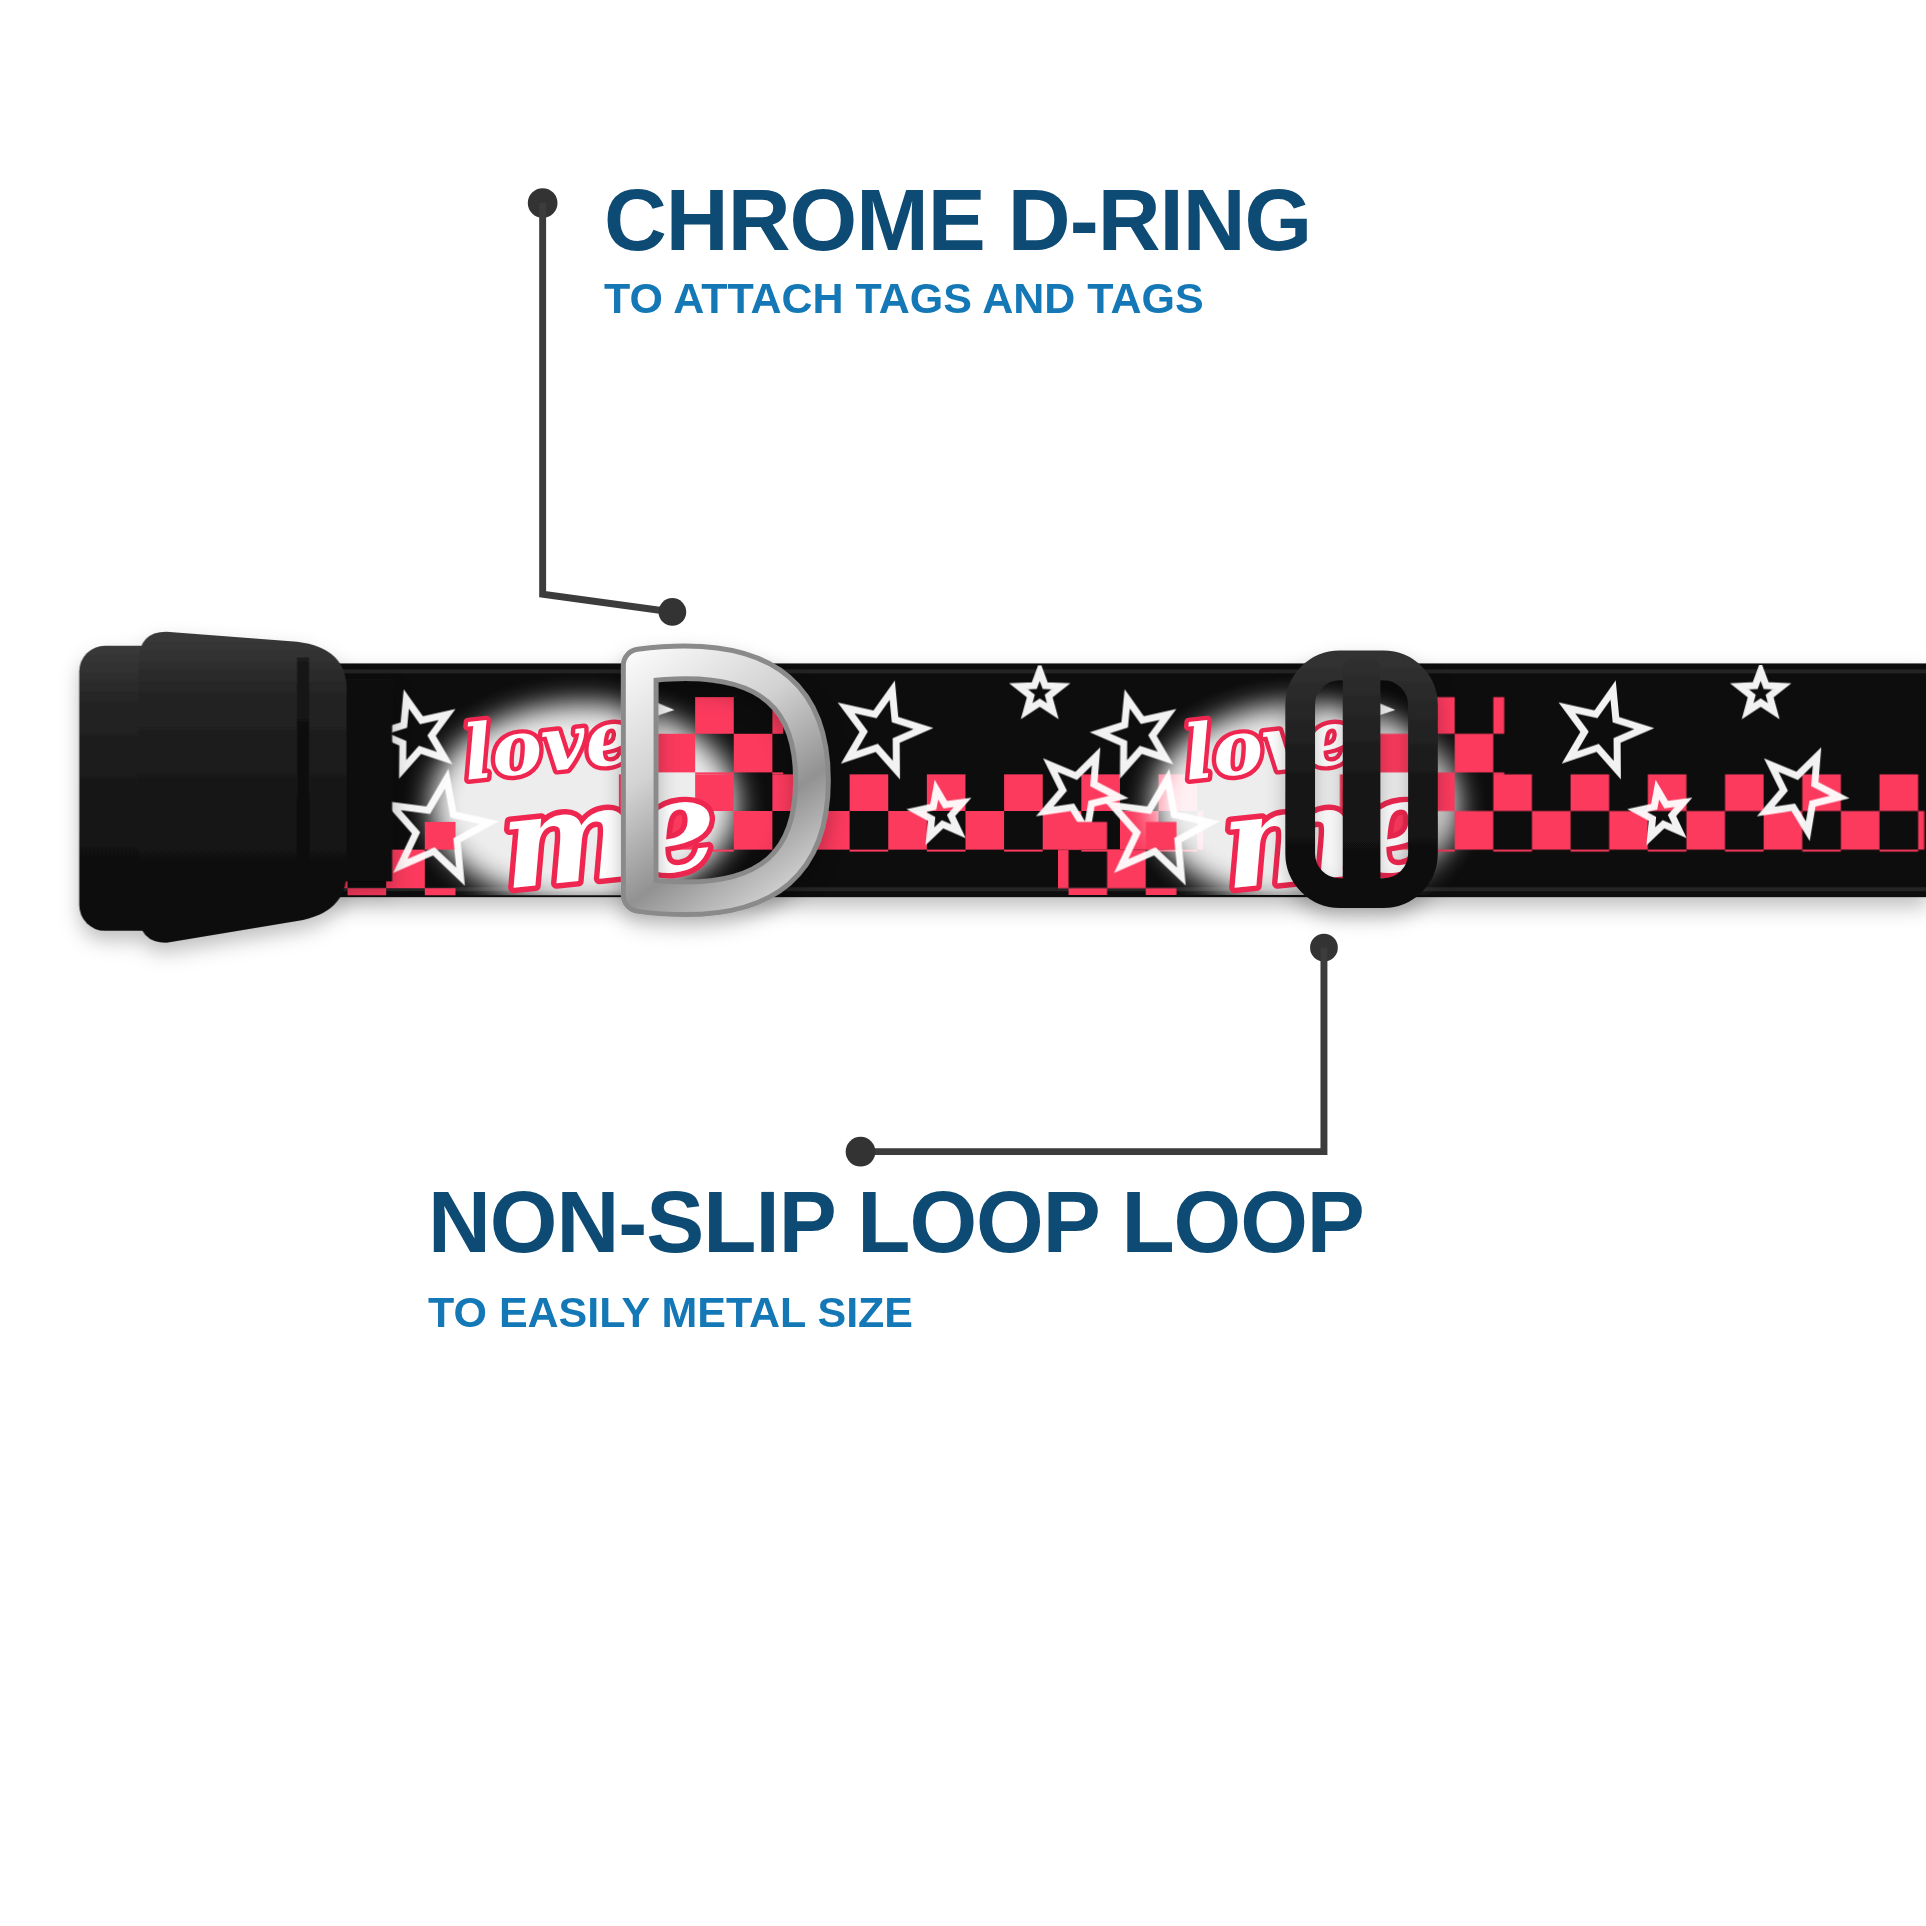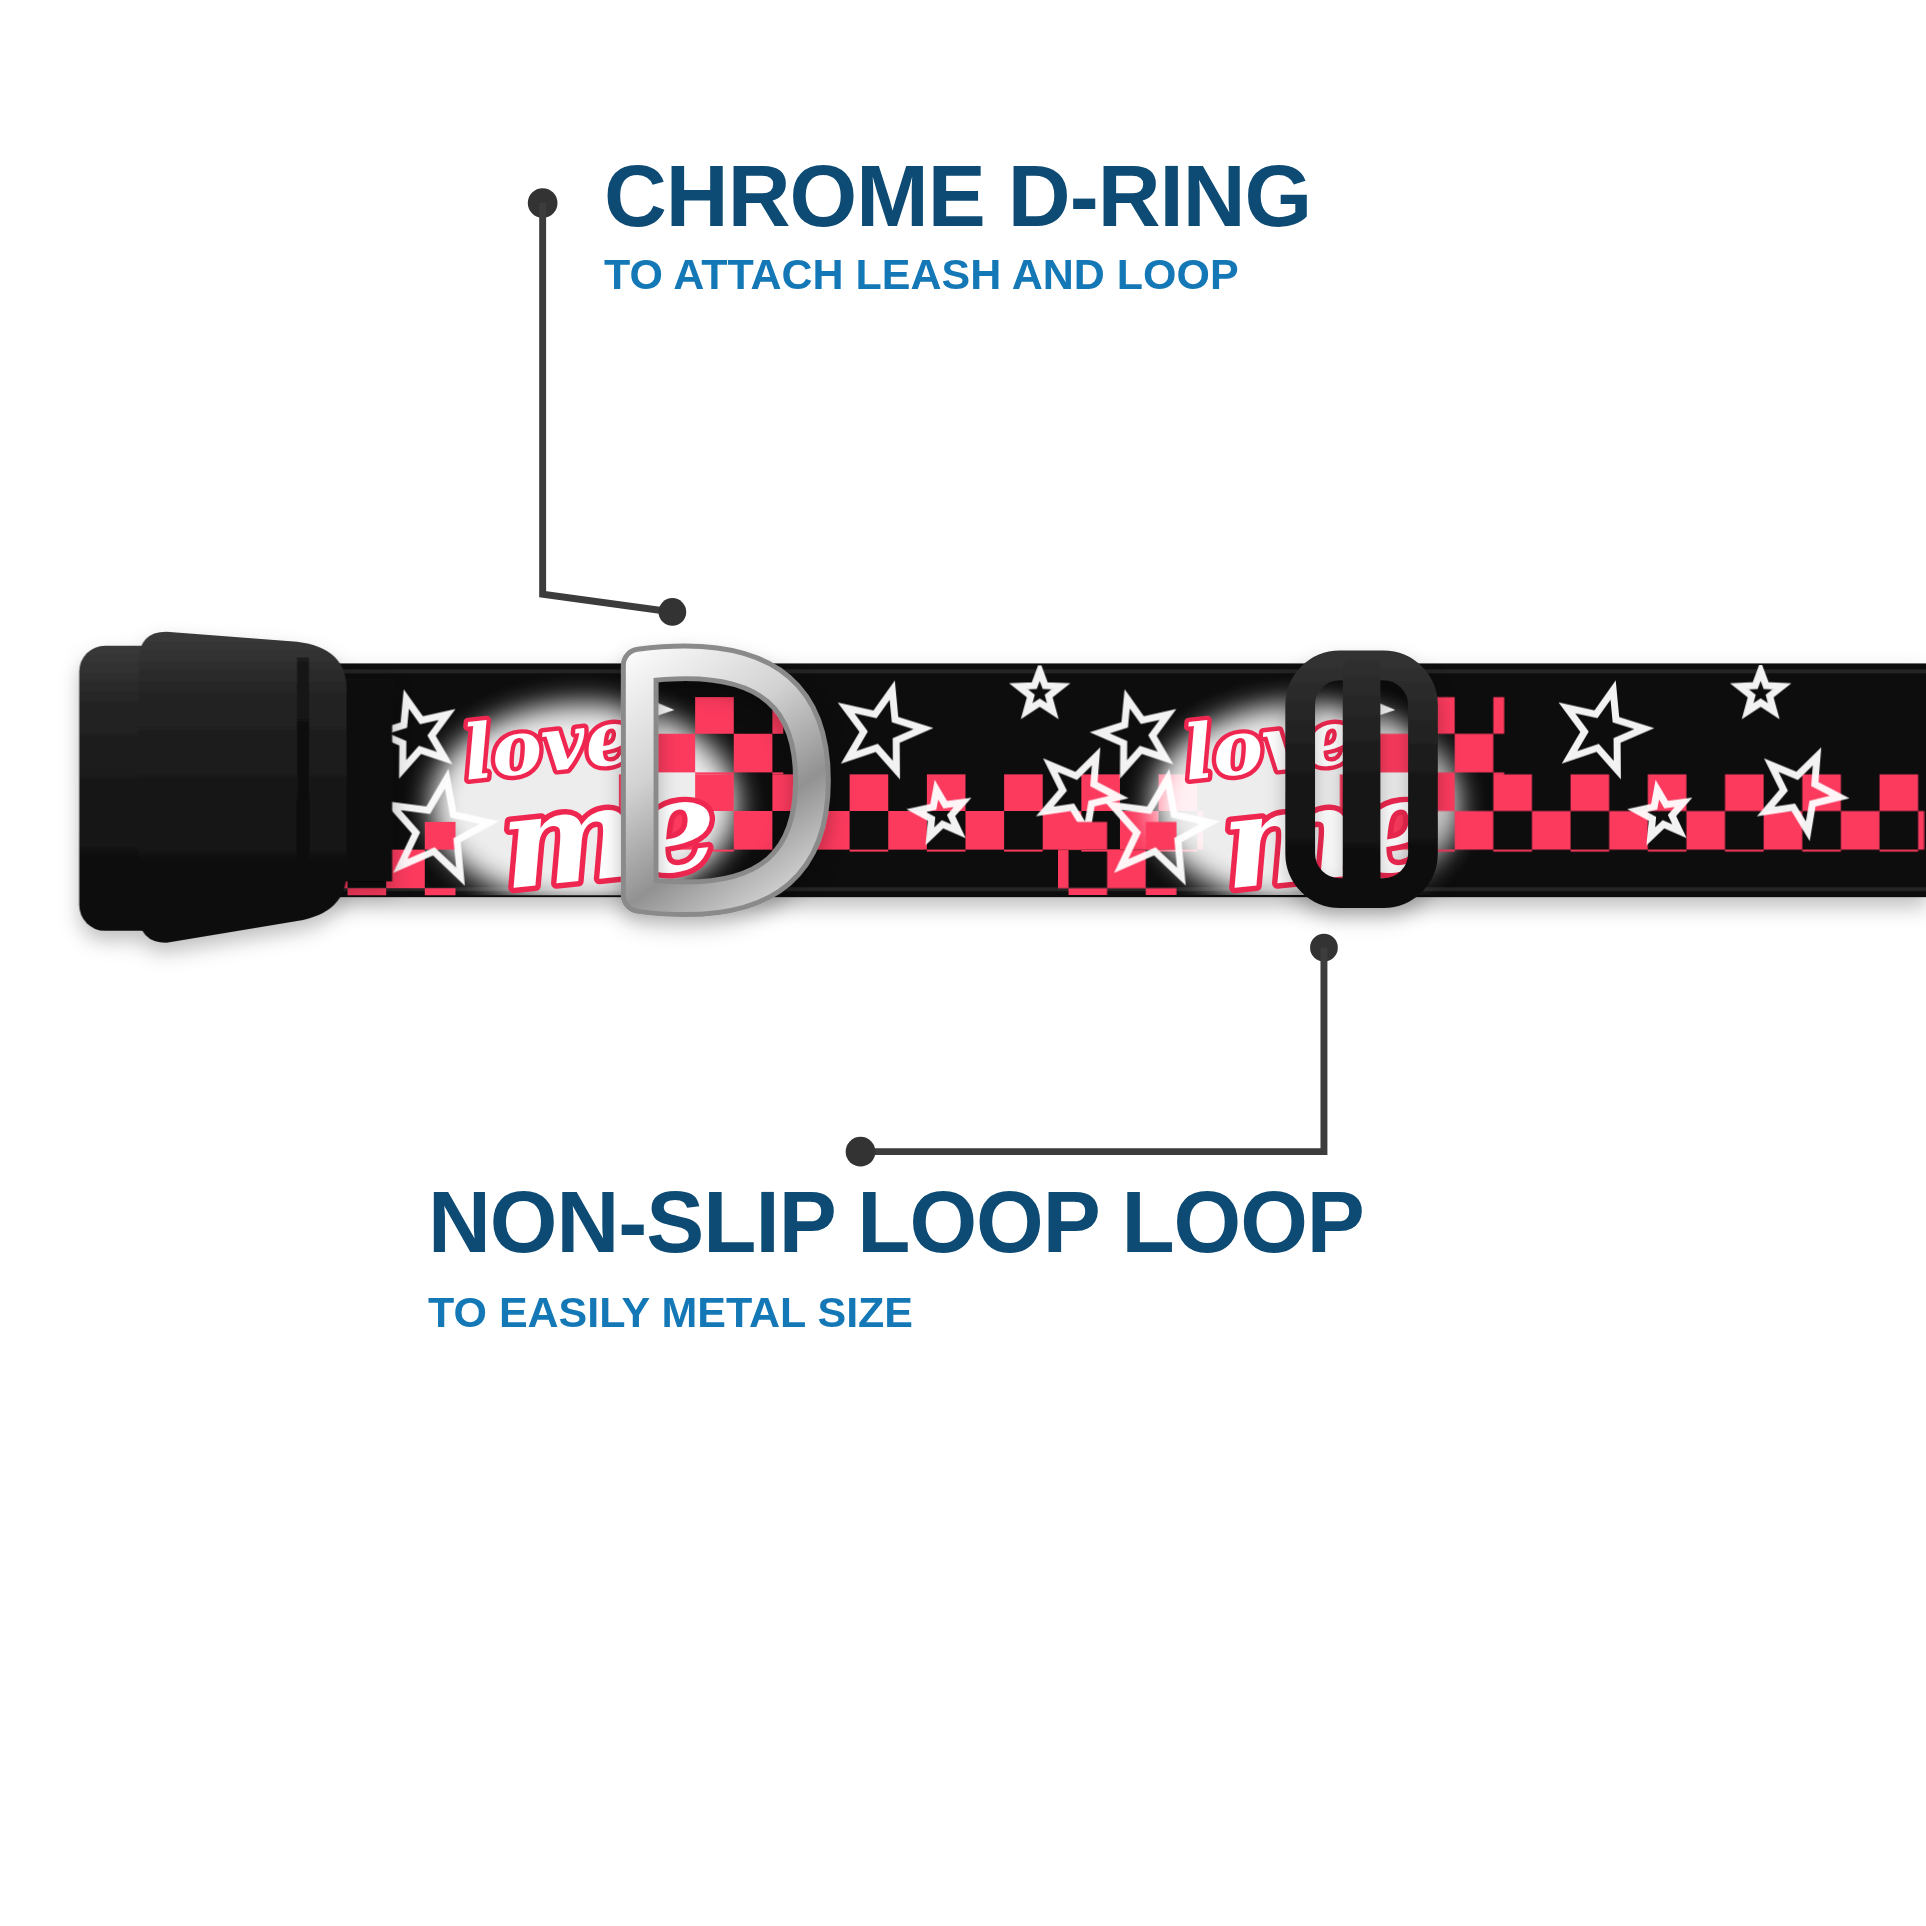--- a/index.html
+++ b/index.html
@@ -20,21 +20,21 @@
     line-height:1;
     white-space:nowrap;
   }
   .callout-sub{
     font-size:43px;
     font-weight:700;
     color:#1478b6;
     line-height:1;
     white-space:nowrap;
   }
-  .callout.top{left:604px;top:152px;}
+  .callout.top{left:604px;top:176px;}
   .callout.top .callout-sub{margin-top:14px;}
   .callout.bottom{left:428px;top:1178px;}
   .callout.bottom .callout-sub{margin-top:26px;}
   .script-word{
     font-family:"DejaVu Serif", serif;
     font-style:italic;
     font-weight:bold;
   }
 </style>
 </head>
@@ -134,21 +134,21 @@
       <circle cx="679" cy="618" r="14" fill="#333333"></circle>
 
       <circle cx="1337" cy="957" r="14" fill="#333333"></circle>
       <path d="M1337,957 L1337,1163 L869,1163" fill="none" stroke="#3c3c3c" stroke-width="7"></path>
       <circle cx="869" cy="1163" r="15" fill="#333333"></circle>
     </g>
   </svg>
 
   <div class="callout top">
     <div class="callout-title">CHROME D-RING</div>
-    <div class="callout-sub">TO ATTACH LEASH AND LOOP</div>
+    <div class="callout-sub">TO ATTACH TAGS AND TAGS</div>
   </div>
 
   <div class="callout bottom">
     <div class="callout-title">NON-SLIP LOOP LOOP</div>
     <div class="callout-sub">TO EASILY METAL SIZE</div>
   </div>
 
 </div>
 
 

